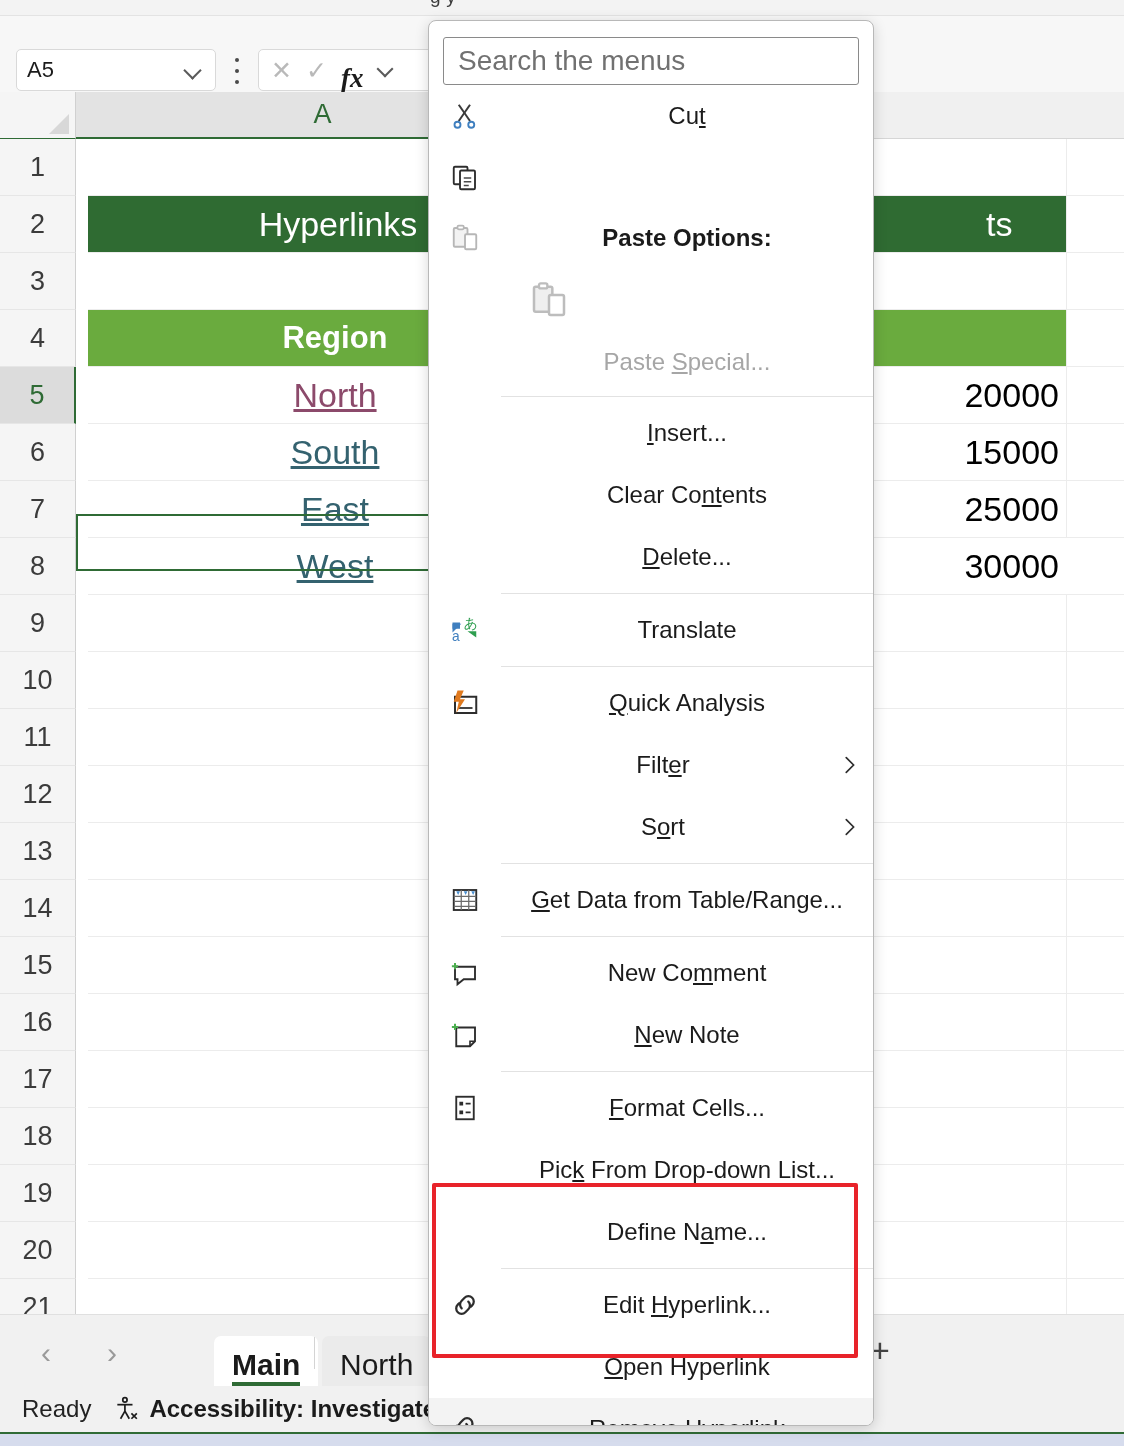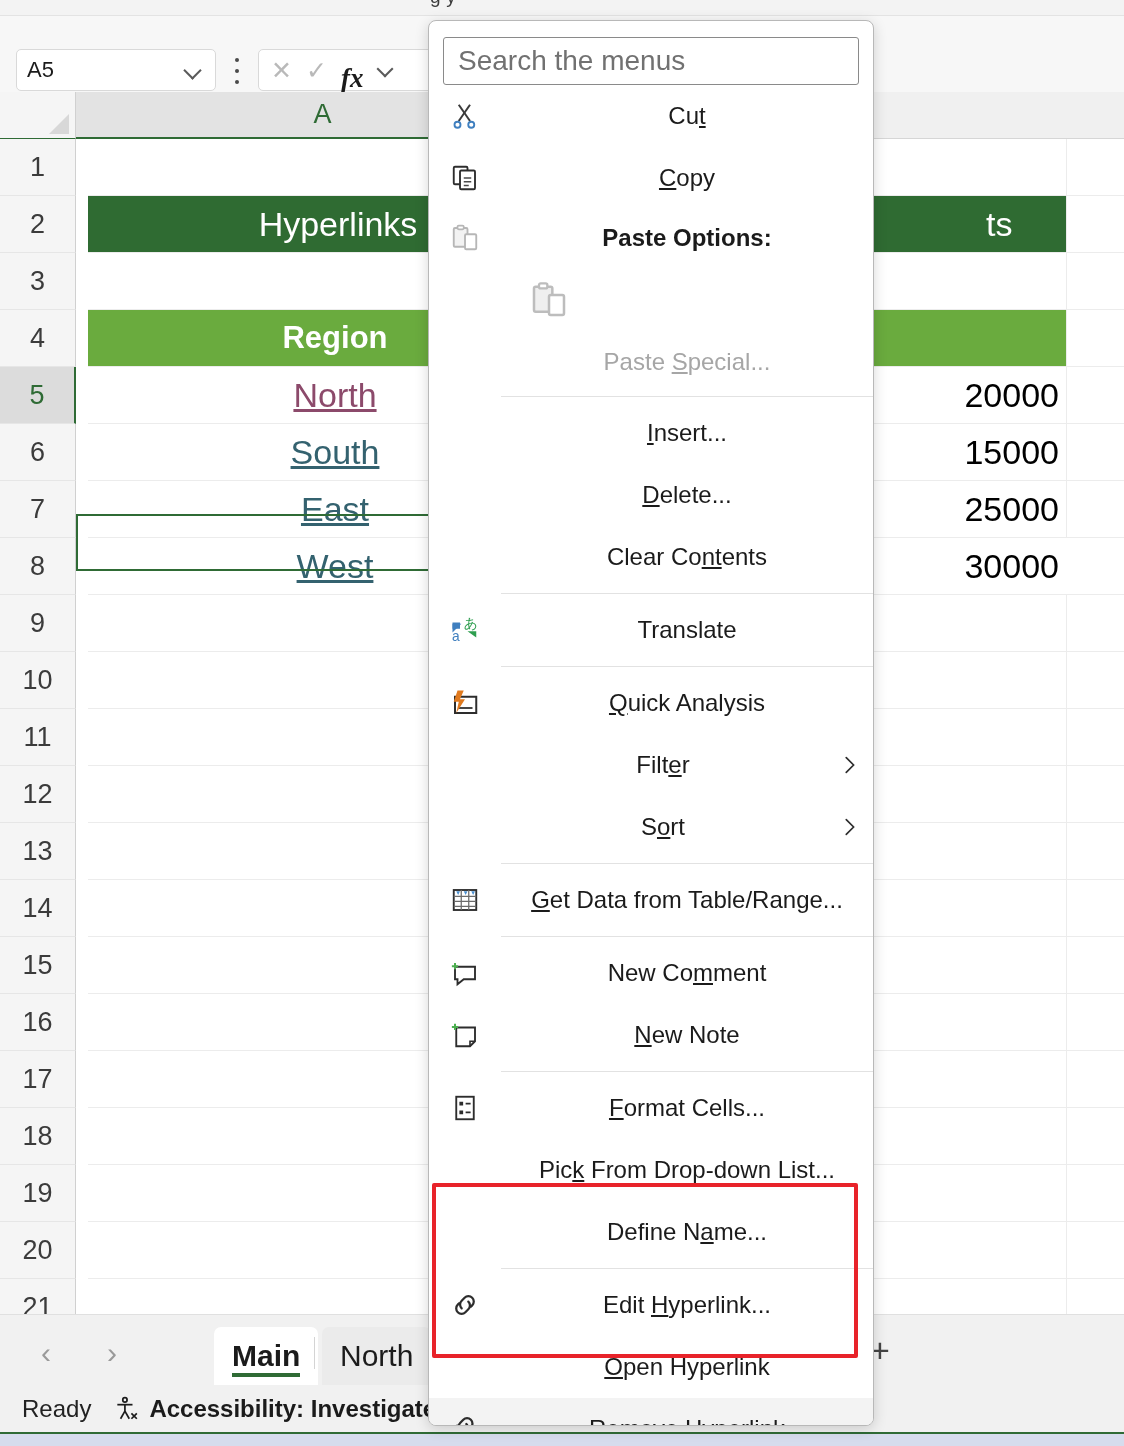--- a/index.html
+++ b/index.html
@@ -101,21 +101,21 @@
     border:2px solid #2f6b35; pointer-events:none; z-index:3;
   }
 
   
   .tabbar{ position:absolute; left:0; top:1314px; width:1124px; height:72px; background:#f1f1f1;
            border-top:1px solid #e0e0e0;}
   .navbtn{ position:absolute; top:20px; width:36px; height:36px; color:#9a9a9a; font-size:30px;
            display:flex; align-items:center; justify-content:center; }
   .navprev{ left:28px; } .navnext{ left:94px; }
   .tab{
-    position:absolute; top:12px; height:58px; display:flex; align-items:center; justify-content:center;
+    position:absolute; top:21px; height:58px; display:flex; align-items:center; justify-content:center;
     font-size:30px; color:#1b1b1b; padding:0 18px; border-radius:7px 7px 0 0;
   }
   .tab.active{ background:#ffffff; font-weight:bold; }
   .tab.active::after{
     content:""; position:absolute; left:18px; right:18px; bottom:8px; height:4px; background:#2f6b35;
   }
   .tab.inactive{ background:#ebebeb; }
   .tabsep{ position:absolute; top:22px; width:1px; height:32px; background:#d4d4d4; }
   .addsheet{
     position:absolute; left:862px; top:1332px; width:36px; height:36px;
@@ -520,21 +520,20 @@
           <div class="mi-lb">Cu<span class="u">t</span></div>
         </div>
         <div class="mi tall">
           <div class="mi-ic">
             <svg class="i" width="30" height="30" viewBox="0 0 24 24">
               <rect x="3" y="3" width="11" height="14" rx="1" stroke="#2d2d2d" stroke-width="1.5" fill="#fff"></rect>
               <rect x="8" y="6" width="12" height="15" rx="1" stroke="#2d2d2d" stroke-width="1.5" fill="#fff"></rect>
               <path d="M11 12 h6 M11 15 h6 M11 18 h4" stroke="#4a4a4a" stroke-width="1.2"></path>
             </svg>
           </div>
-          <div class="mi-lb"><span class="u">C</span>opy</div>
         </div>
         <div class="mi bold">
           <div class="mi-ic">
             <svg class="i" width="30" height="30" viewBox="0 0 24 24">
               <rect x="3" y="4" width="11" height="15" rx="1" stroke="#b6b6b6" stroke-width="1.5" fill="#f2f2f2"></rect>
               <rect x="6" y="2" width="5" height="3" rx="1" stroke="#b6b6b6" stroke-width="1.4" fill="#fff"></rect>
               <rect x="12" y="9" width="9" height="12" rx="1" stroke="#b6b6b6" stroke-width="1.5" fill="#fff"></rect>
             </svg>
           </div>
           <div class="mi-lb">Paste Options:</div>
@@ -552,25 +551,25 @@
           <div class="mi-ic"></div>
           <div class="mi-lb">Paste <span class="u">S</span>pecial...</div>
         </div>
         <div class="sep"></div>
         <div class="mi tall">
           <div class="mi-ic"></div>
           <div class="mi-lb"><span class="u">I</span>nsert...</div>
         </div>
         <div class="mi tall">
           <div class="mi-ic"></div>
+          <div class="mi-lb">Clear Co<span class="u">nt</span>ents</div>
+        </div>
+        <div class="mi tall">
+          <div class="mi-ic"></div>
           <div class="mi-lb"><span class="u">D</span>elete...</div>
-        </div>
-        <div class="mi tall">
-          <div class="mi-ic"></div>
-          <div class="mi-lb">Clear Co<span class="u">nt</span>ents</div>
         </div>
         <div class="sep"></div>
         <div class="mi tall">
           <div class="mi-ic">
             <svg class="i" width="30" height="30" viewBox="0 0 24 24">
               <path d="M2 14 L2 7 L9 7" stroke="#3f7fbf" stroke-width="0" fill="#3f7fbf"></path>
               <polygon points="2,6 8,6 8,11 2,11" fill="#3f7fbf"></polygon>
               <text x="1.5" y="21" font-size="11" fill="#3f7fbf" font-family="sans-serif">a</text>
               <text x="11" y="10" font-size="11" fill="#2e9e4f" font-family="sans-serif">あ</text>
               <polygon points="14,13 21,13 21,18" fill="#2e9e4f"></polygon>

